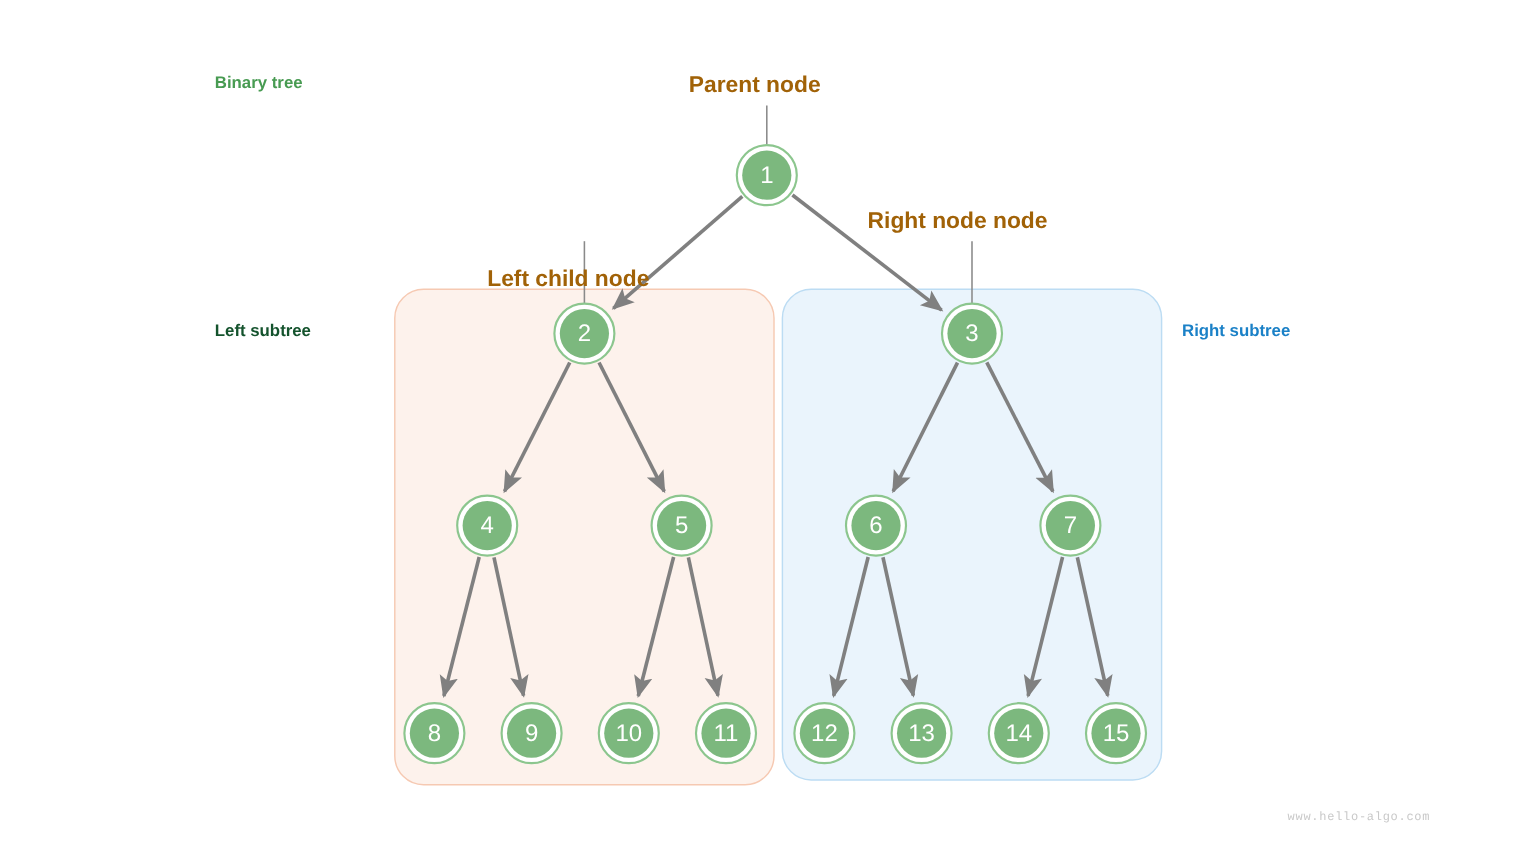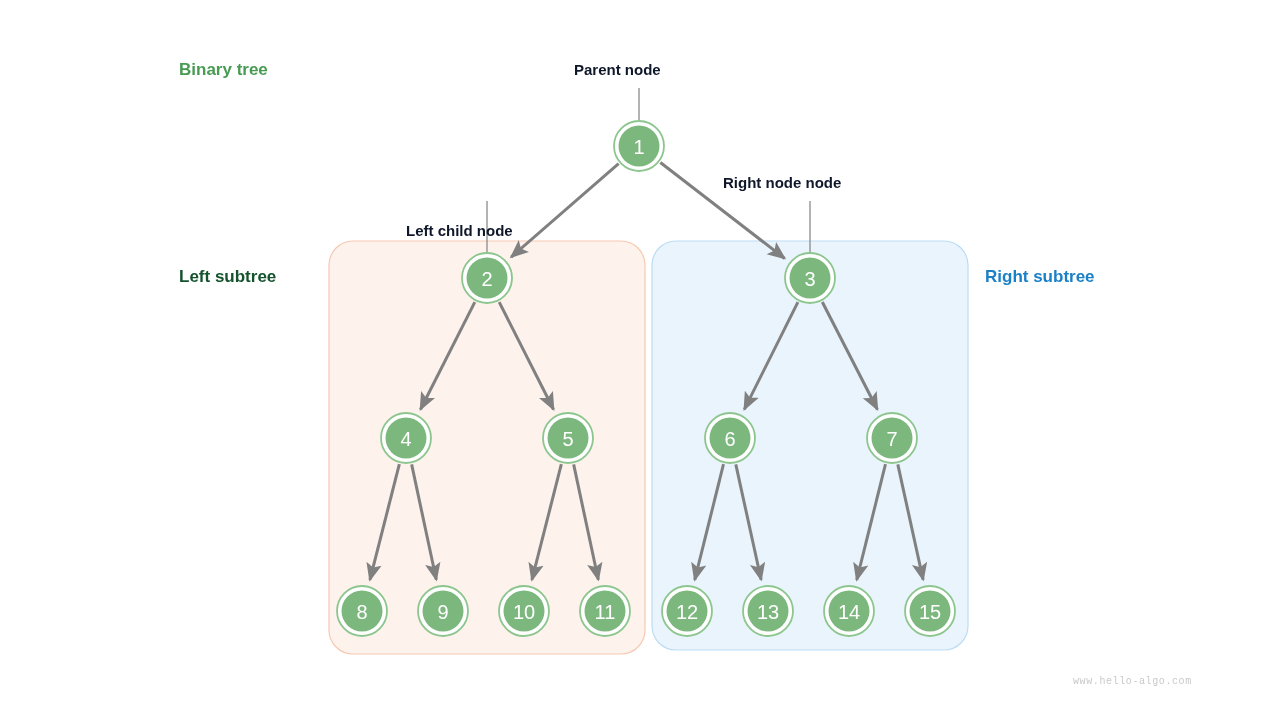--- a/index.html
+++ b/index.html
@@ -19,21 +19,21 @@
     position: absolute;
     left: 0;
     top: 0;
     width: 1280px;
     height: 720px;
   }
   .panel-label {
     position: absolute;
     font-family: "Liberation Sans", sans-serif;
     font-weight: bold;
-    font-size: 17px;
+    font-size: 14px;
     white-space: nowrap;
   }
   #label-binary-tree {
     left: 179px;
     top: 60px;
     color: #489b52;
   }
   #label-left-subtree {
     left: 179px;
     top: 267px;
@@ -41,22 +41,22 @@
   }
   #label-right-subtree {
     left: 985px;
     top: 267px;
     color: #1b81c7;
   }
   .annot-label {
     position: absolute;
     font-family: "Liberation Sans", sans-serif;
     font-weight: bold;
-    font-size: 15px;
-    color: #0f172a;
+    font-size: 19px;
+    color: #a16207;
     white-space: nowrap;
   }
   #label-parent-node {
     left: 574px;
     top: 61px;
   }
   #label-left-child {
     left: 406px;
     top: 174px;
     margin-top: 48px;

